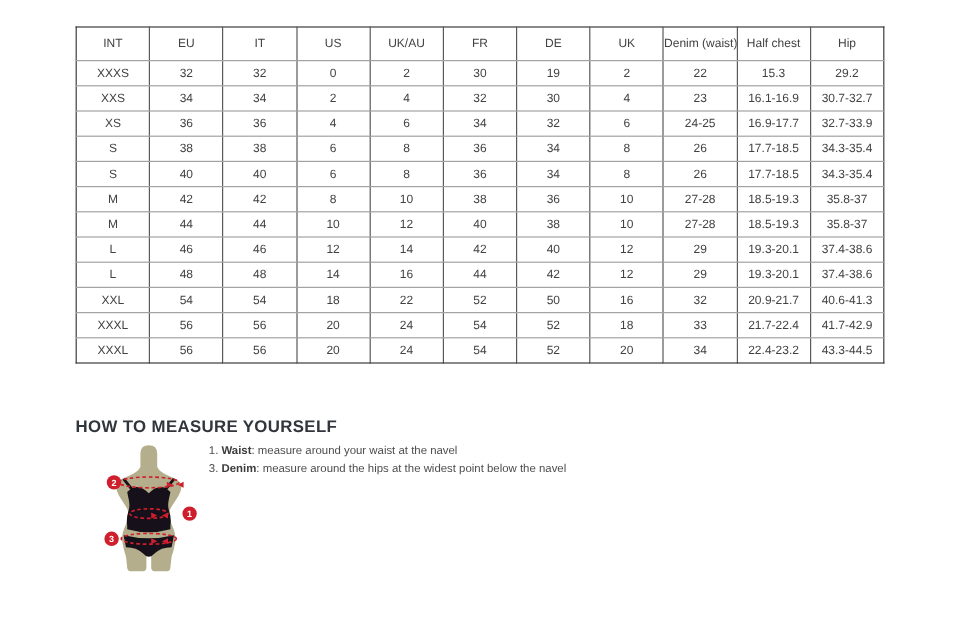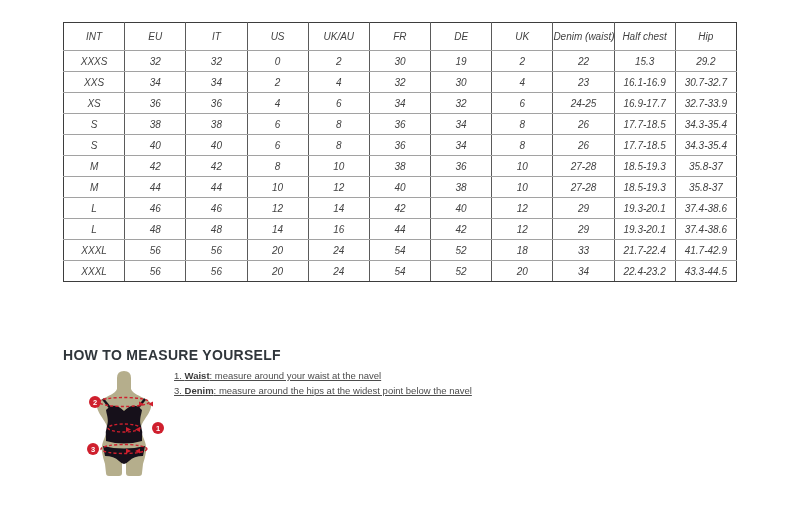--- a/index.html
+++ b/index.html
@@ -15,21 +15,20 @@
     background: #ffffff;
     overflow: hidden;
   }
 
   
   .size-table-wrap {
     position: absolute;
     left: 63px;
     top: 22px;
     width: 674px;
-    font-style: italic;
   }
   table.size-table {
     border-collapse: collapse;
     table-layout: fixed;
     width: 100%;
   }
   .size-table th,
   .size-table td {
     border-left: 1px solid #5a5a5a;
     border-right: 1px solid #5a5a5a;
@@ -67,21 +66,20 @@
     top: 368px;
     width: 84px;
     height: 116px;
   }
   .instructions {
     position: absolute;
     left: 174px;
     top: 368px;
     font-size: 9.5px;
     color: #4c4c4c;
-    text-decoration: underline;
   }
   .instr {
     line-height: 15px;
     white-space: nowrap;
   }
   .instr b { color: #3c3c3c; }
   .badge-num {
     font-size: 7.5px;
     font-weight: bold;
     fill: #ffffff;
@@ -219,20 +217,33 @@
             <td>48</td>
             <td>48</td>
             <td>14</td>
             <td>16</td>
             <td>44</td>
             <td>42</td>
             <td>12</td>
             <td>29</td>
             <td>19.3-20.1</td>
             <td>37.4-38.6</td>
+          </tr>
+          <tr>
+            <td>XXL</td>
+            <td>54</td>
+            <td>54</td>
+            <td>18</td>
+            <td>22</td>
+            <td>52</td>
+            <td>50</td>
+            <td>16</td>
+            <td>32</td>
+            <td>20.9-21.7</td>
+            <td>40.6-41.3</td>
           </tr>
           <tr>
             <td>XXXL</td>
             <td>56</td>
             <td>56</td>
             <td>20</td>
             <td>24</td>
             <td>54</td>
             <td>52</td>
             <td>18</td>

